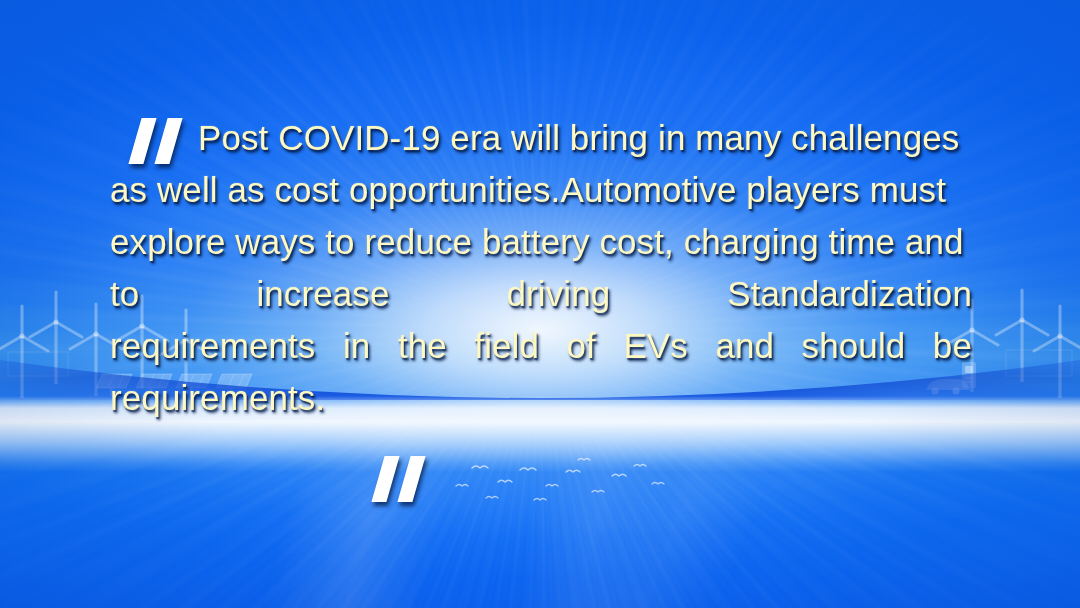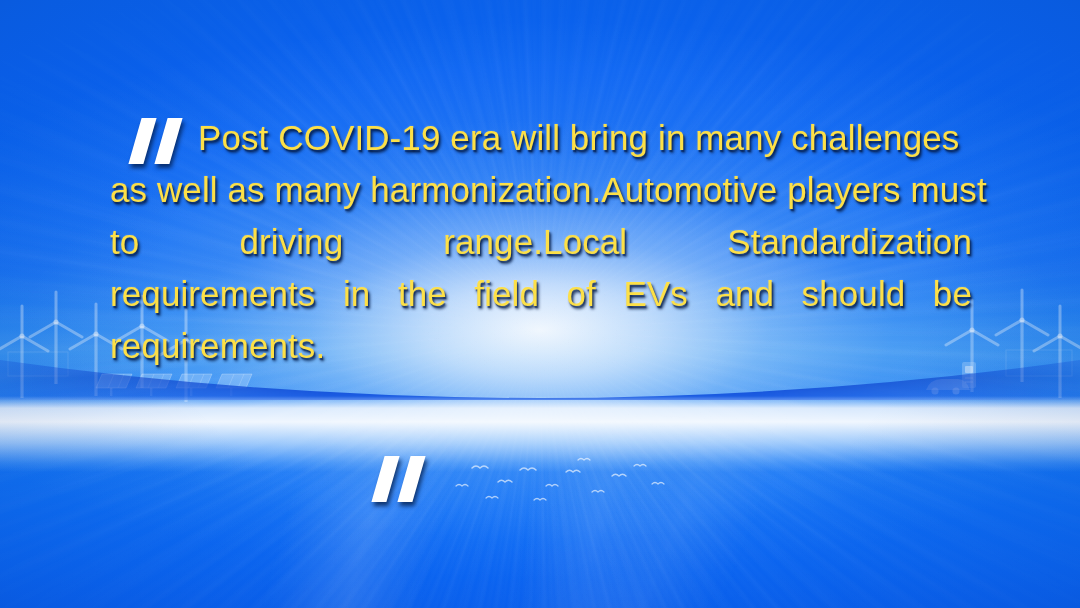--- a/index.html
+++ b/index.html
@@ -135,21 +135,21 @@
 
   #quote-block {
     position: absolute;
     left: 110px;
     top: 112px;
     width: 862px;
     z-index: 20;
   }
 
   .q-line {
-    color: #fde047;
+    color: #fef9c3;
     font-size: 35px;
     line-height: 52px;
     font-weight: 400;
     white-space: nowrap;
     text-shadow:
       2px 3px 3px rgba(2,26,70,0.85),
       1px 2px 1px rgba(2,26,70,0.55),
       0 0 2px rgba(255,255,255,0.30);
     letter-spacing: 0.1px;
   }
@@ -326,28 +326,31 @@
       <span class="bar b2"></span>
   </div>
 
   <div id="quote-block">
 
     <div class="q-line first">
       <span>Post COVID-19 era will bring in many challenges</span>
     </div>
 
     <div class="q-line">
-      <span>as well as many harmonization.Automotive players must</span>
-    </div>
-
+      <span>as well as cost opportunities.Automotive players must</span>
+    </div>
+
+    <div class="q-line">
+      <span>explore ways to reduce battery cost, charging time and</span>
+    </div>
 
     <div class="q-line justify">
       <span>to</span>
+      <span>increase</span>
       <span>driving</span>
-      <span>range.Local</span>
       <span>Standardization</span>
     </div>
 
     <div class="q-line justify">
       <span>requirements</span>
       <span>in</span>
       <span>the</span>
       <span>field</span>
       <span>of</span>
       <span>EVs</span>

